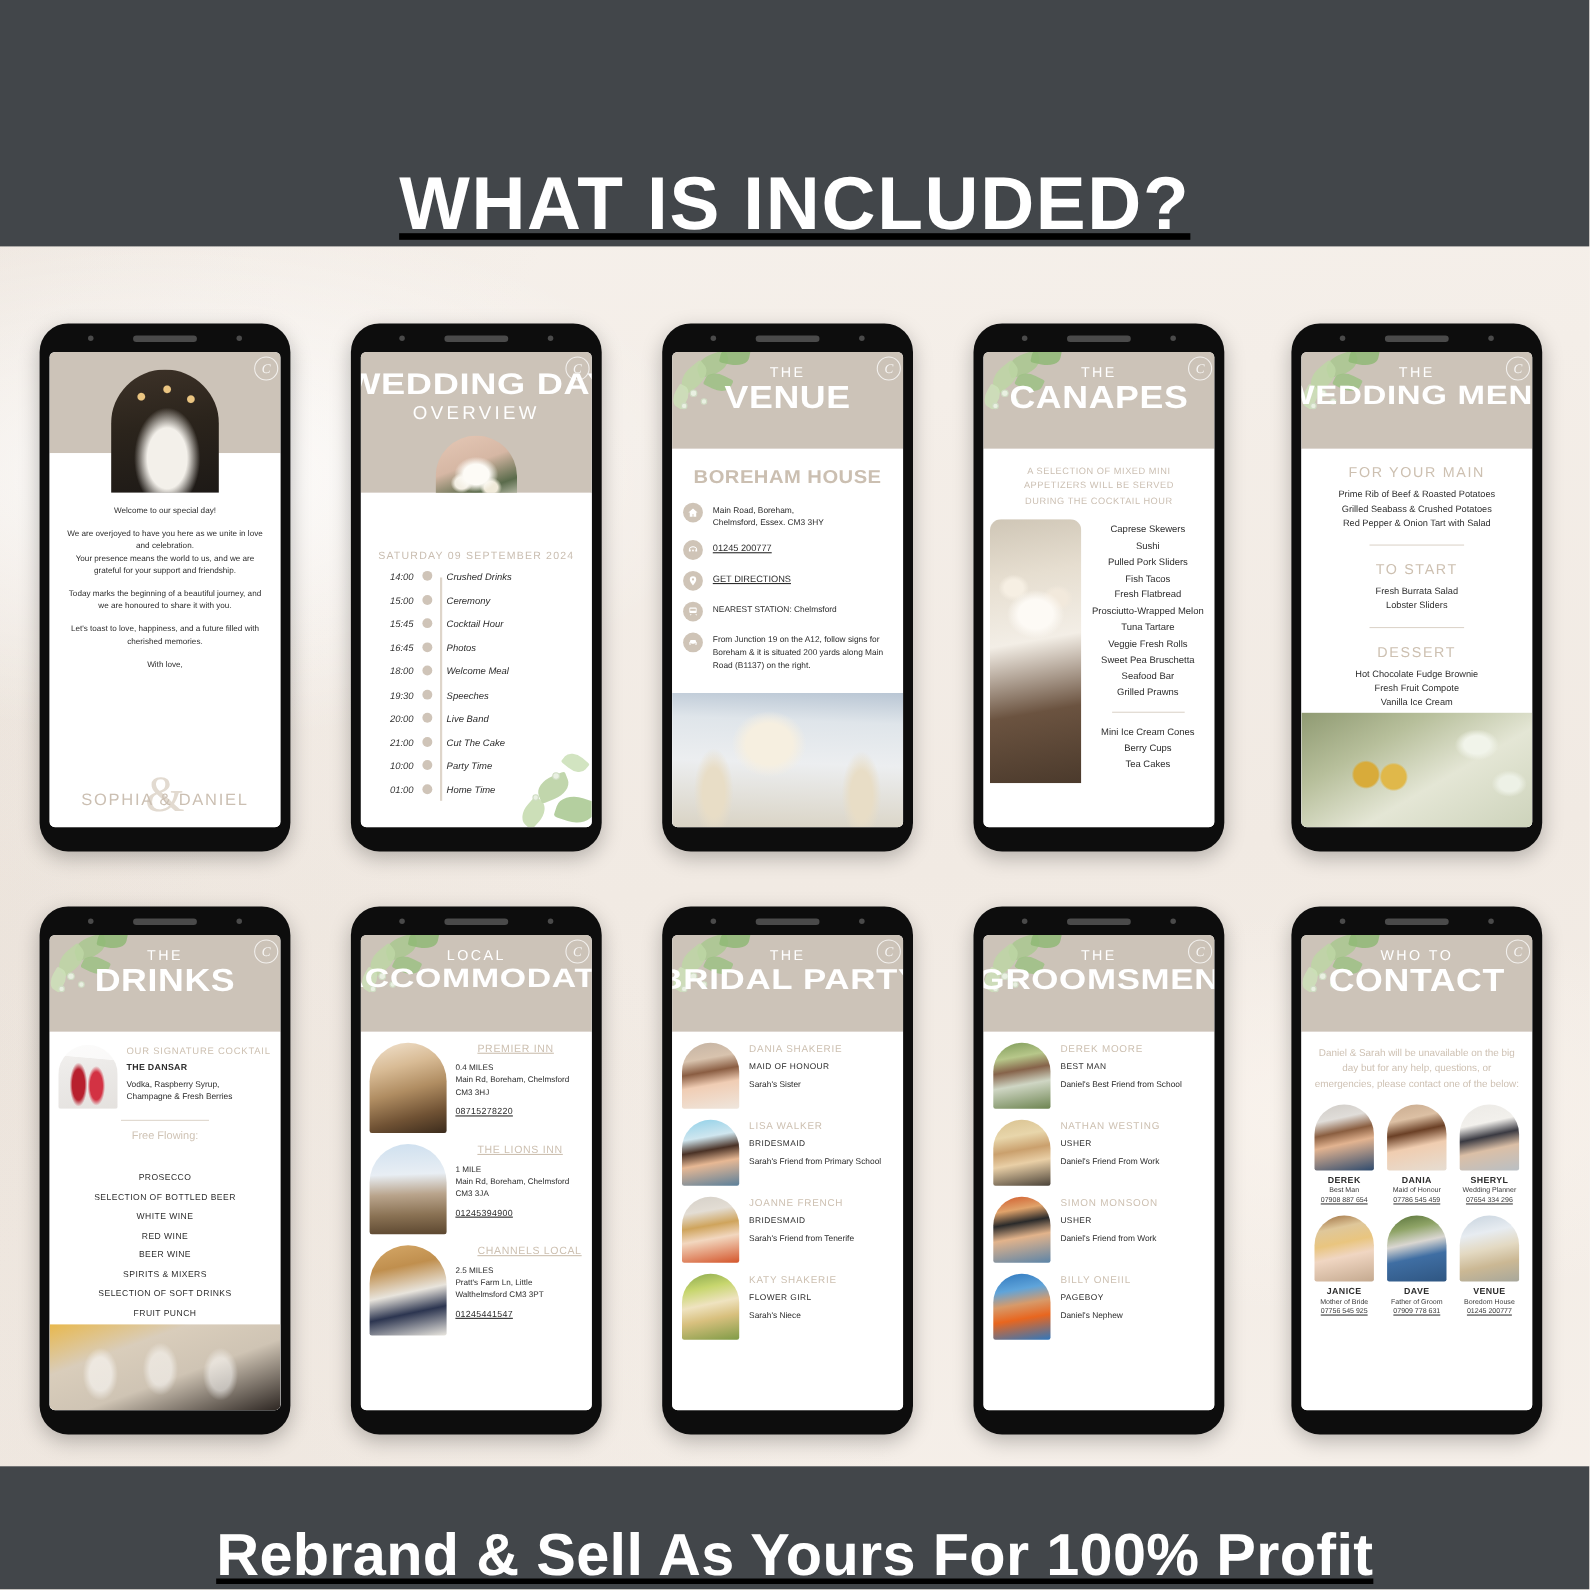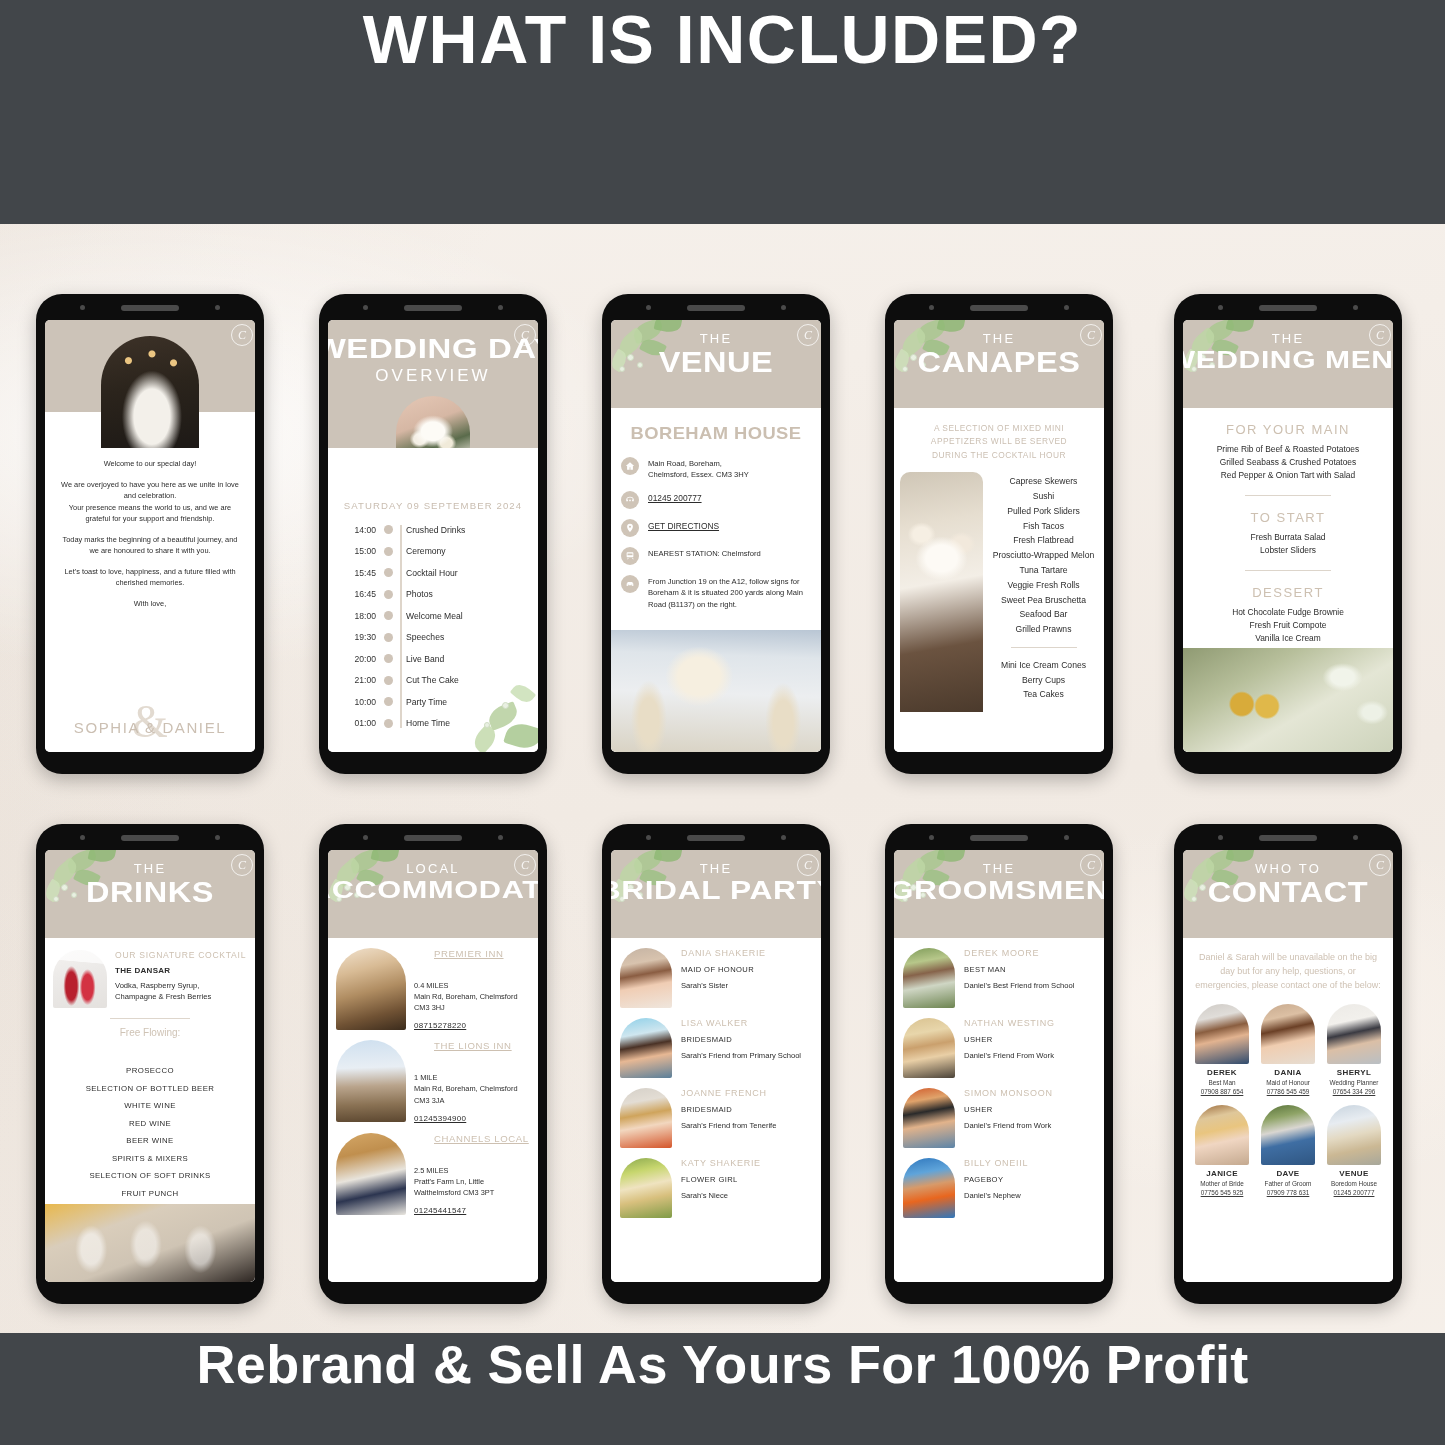--- a/index.html
+++ b/index.html
@@ -29,23 +29,24 @@
     z-index: 0;
   }
 
   
   .banner {
     position: absolute;
     left: 0;
     width: 1445px;
     background: #42464a;
     display: flex;
-    align-items: flex-start;
+    align-items: flex-end;
     justify-content: center;
     z-index: 5;
+    text-decoration: underline;
   }
   .banner-top { top: 0; height: 224px; }
   .banner-bottom { bottom: 0; height: 112px; }
 
   .banner-top-text {
     color: #ffffff;
     font-size: 68px;
     font-weight: bold;
     letter-spacing: 1.5px;
     font-family: "Liberation Sans Narrow", "Liberation Sans", sans-serif;
@@ -259,23 +260,24 @@
   .tl { padding: 0 16px; position: relative; }
   .tl-line {
     position: absolute;
     left: 72px;
     top: 6px; bottom: 6px;
     width: 2px;
     background: #ded5ca;
   }
   .tl-row {
     display: flex;
-    align-items: center;
+    align-items: flex-start;
     height: 21.5px;
     position: relative;
+    font-style: italic;
   }
   .tl-time {
     width: 40px;
     text-align: right;
     font-size: 8.6px;
     color: #333;
     padding-right: 8px;
   }
   .tl-dot {
     width: 9px; height: 9px;
@@ -436,21 +438,21 @@
     background: linear-gradient(178deg,#cfe0ef 0%, #e8eef4 34%, #b9a48c 56%, #8a7254 78%, #5c4730 100%);
   }
   .ac-img.c {
     background: linear-gradient(168deg,#d5a868 0%, #c08f4e 26%, #e8e4dc 52%, #2c3550 72%, #e9e6df 100%);
   }
   .ac-name {
     color: #cdc0b1;
     font-size: 9.6px;
     letter-spacing: .6px;
     text-decoration: underline;
-    margin-bottom: 21px;
+    margin-bottom: 6px;
     padding-left: 20px;
   }
   .ac-meta { font-size: 7.4px; color: #2c2c2c; line-height: 1.5; }
   .ac-tel { font-size: 8px; color: #2c2c2c; text-decoration: underline; margin-top: 8px; letter-spacing: .3px; }
 
   
   .pp-row { display: flex; padding: 10px 9px 0 9px; align-items: flex-start; }
   .pp-img {
     width: 52px; height: 60px;
     flex: none;

